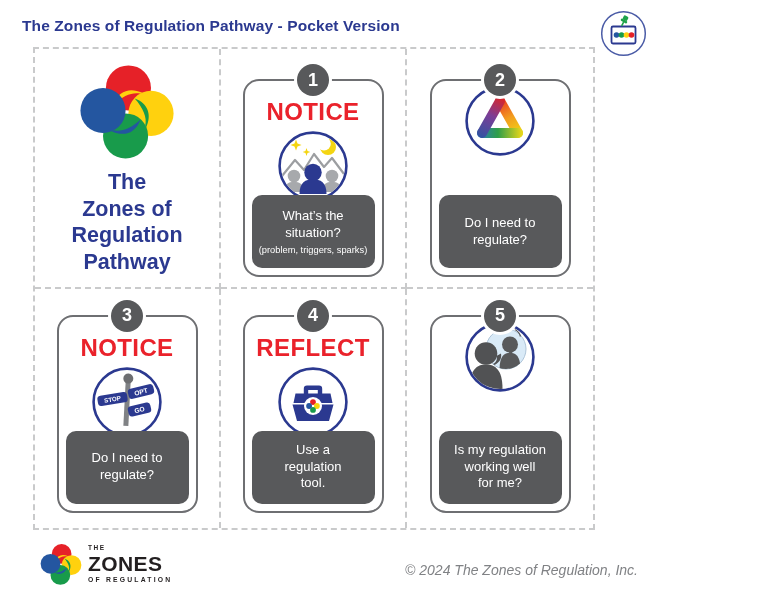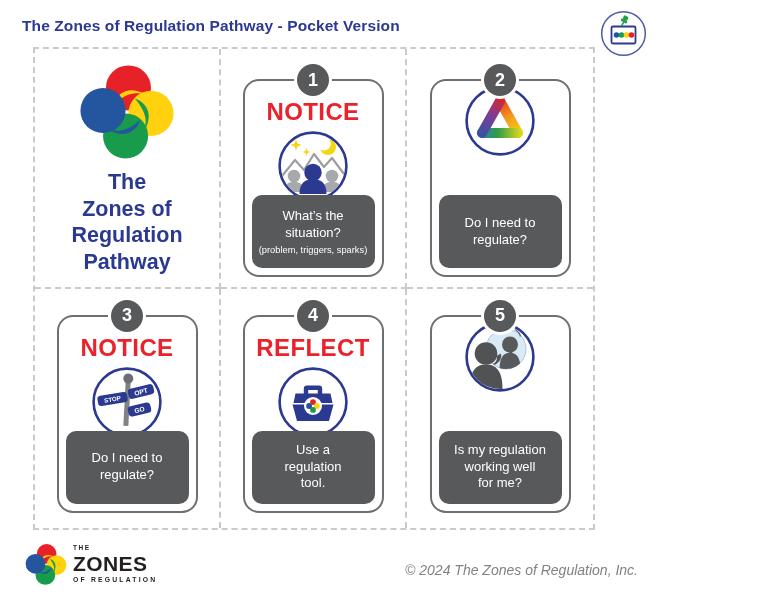--- a/index.html
+++ b/index.html
@@ -34,21 +34,21 @@
         letter-spacing:.4px;}
   .icon{margin-top:3px;line-height:0;}
   .qbox{position:absolute;left:7px;right:7px;bottom:7px;min-height:73px;
         background:var(--box-gray,#58595B);border-radius:10px;color:#fff;
         display:flex;flex-direction:column;align-items:center;justify-content:center;
         padding:6px 5px;box-sizing:border-box;text-align:center;}
   .qbox-q{font-size:13px;line-height:1.3;white-space:pre-line;font-weight:500;}
   .qbox-note{font-size:9.3px;margin-top:3px;}
   .qbox-note:empty{display:none;}
   
-  .brand{position:absolute;left:17px;top:543px;display:flex;align-items:center;gap:6px;}
+  .brand{position:absolute;left:32px;top:543px;display:flex;align-items:center;gap:6px;}
   .brand-text{display:flex;flex-direction:column;line-height:1;color:var(--black,#231F20);}
   .brand-the{font-size:6.5px;font-weight:700;letter-spacing:1.6px;margin-bottom:2px;}
   .brand-zones{font-size:21px;font-weight:700;letter-spacing:.4px;}
   .brand-of{font-size:6.8px;font-weight:700;letter-spacing:2.2px;margin-top:2.5px;}
   .copyright{position:absolute;right:22px;top:562px;font-size:14px;font-style:italic;
         color:var(--muted,#808285);}
   svg text{font-family:"Liberation Sans",sans-serif;}
 </style>
 </head>
 <body>

